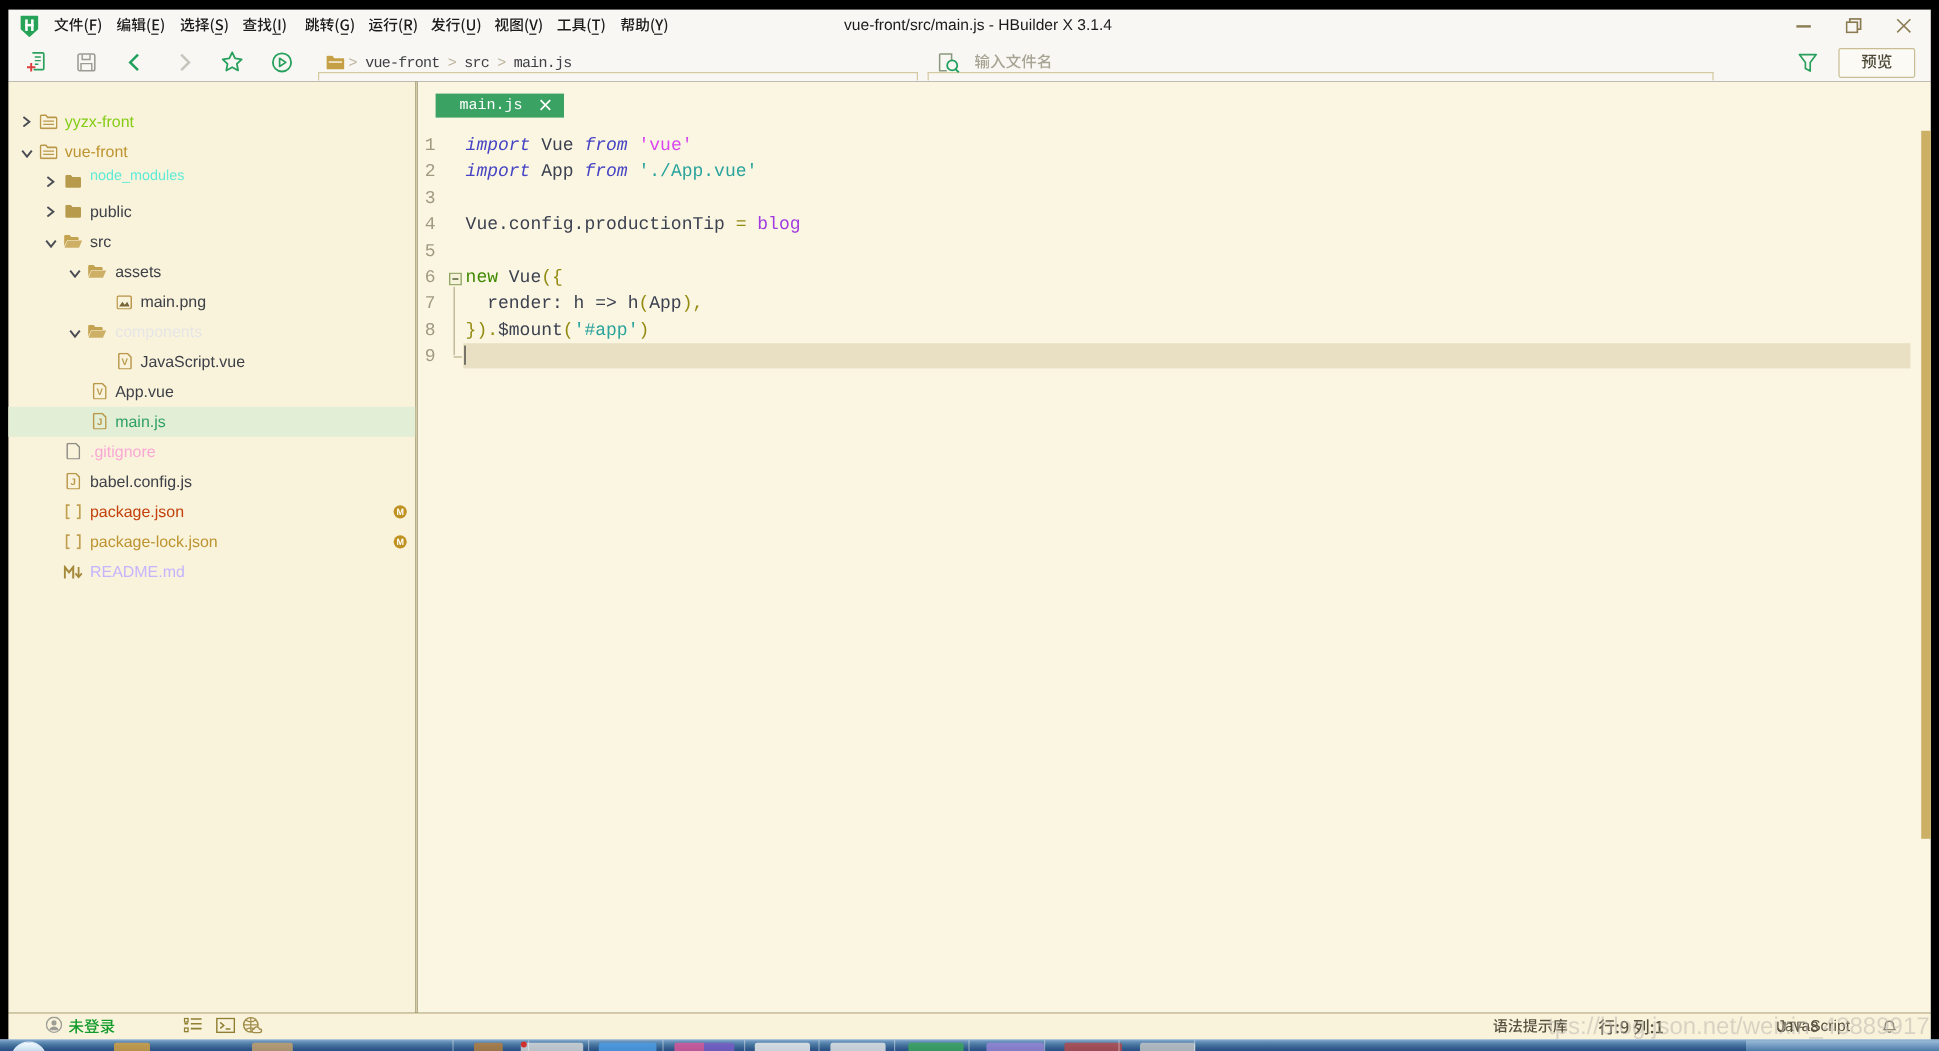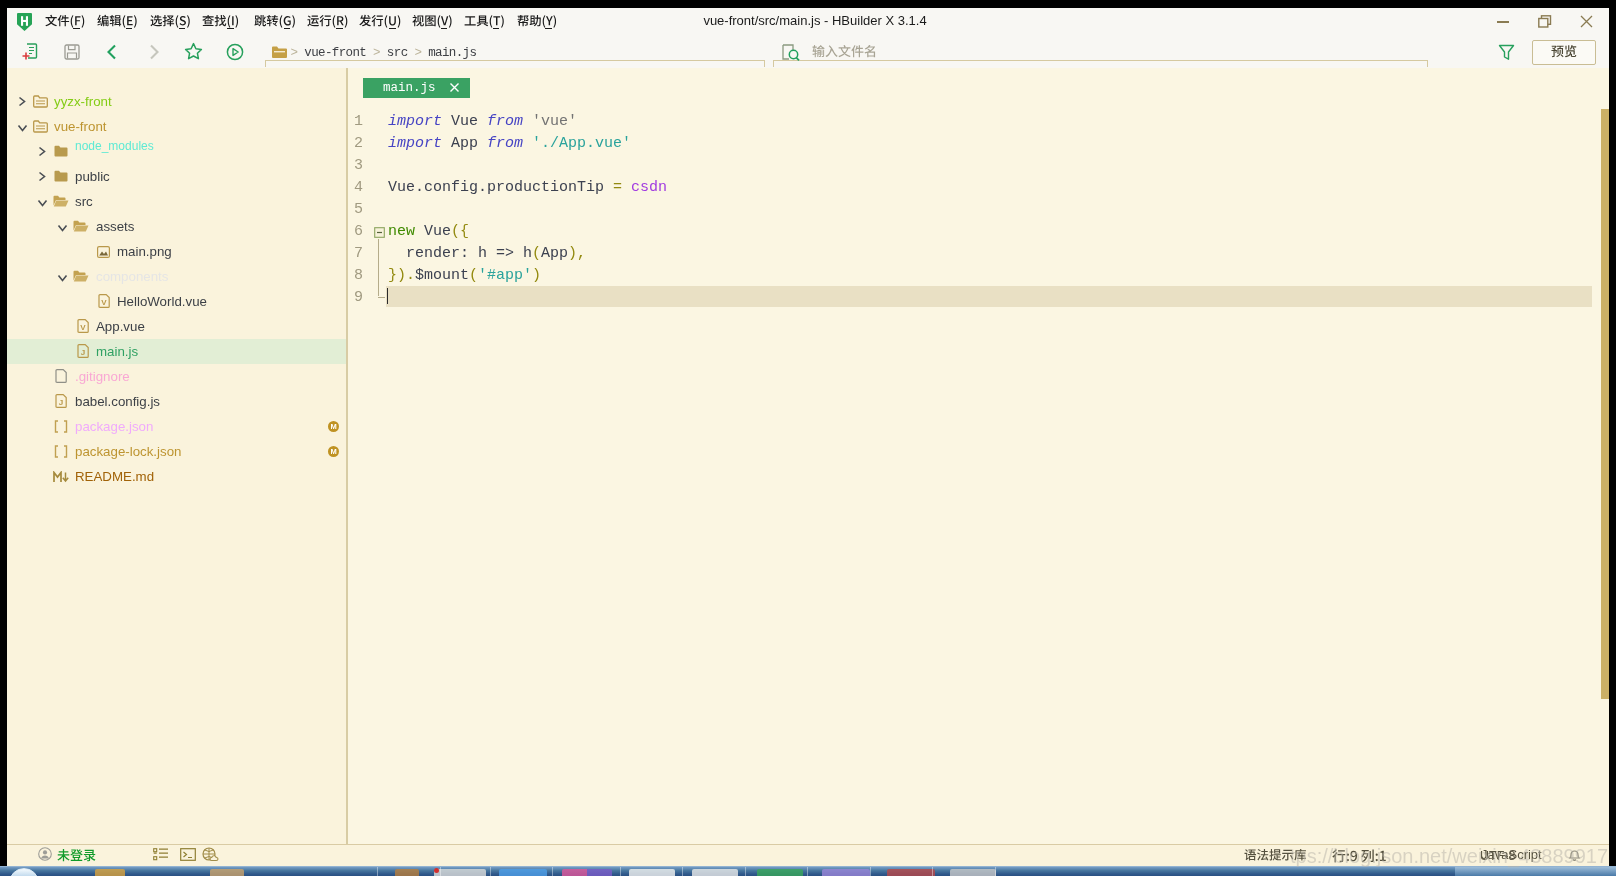--- a/index.html
+++ b/index.html
@@ -239,21 +239,21 @@
   </svg>
 <svg class="abs" style="left:73px;top:270.0px" width="16" height="12" viewBox="0 0 16 12">
 <path d="M0.5,1.8 q0,-1 1,-1 h3.5 l1.4,1.8 h5.1 q1,0 1,1 V5 H3 L0.5,10.5 Z" fill="#c3a250"></path>
 <path d="M3.2,5.5 h12.3 L12.8,11.5 H0.8 Z" fill="#cdb066"></path>
   </svg>
 <div class="abs" style="left:96px;top:263.5px;height:25px;line-height:25px;font-size:13.3px;color:#e5e5e5">components</div>
 <svg class="abs" style="left:98px;top:294.0px" width="12" height="14" viewBox="0 0 12 14">
 <path d="M1,1.6 q0,-1 1,-1 h6.2 l3,3 V12.4 q0,1 -1,1 H2 q-1,0 -1,-1 Z" fill="none" stroke="#b9984a" stroke-width="1.2"></path>
 <text x="6" y="10.5" font-family="Liberation Sans" font-size="8" font-weight="bold" fill="#b9984a" text-anchor="middle">V</text>
   </svg>
-<div class="abs" style="left:117px;top:288.5px;height:25px;line-height:25px;font-size:13.3px;color:#3d4147">HelloWorld.vue</div>
+<div class="abs" style="left:117px;top:288.5px;height:25px;line-height:25px;font-size:13.3px;color:#3d4147">JavaScript.vue</div>
 <svg class="abs" style="left:77px;top:319.0px" width="12" height="14" viewBox="0 0 12 14">
 <path d="M1,1.6 q0,-1 1,-1 h6.2 l3,3 V12.4 q0,1 -1,1 H2 q-1,0 -1,-1 Z" fill="none" stroke="#b9984a" stroke-width="1.2"></path>
 <text x="6" y="10.5" font-family="Liberation Sans" font-size="8" font-weight="bold" fill="#b9984a" text-anchor="middle">V</text>
   </svg>
 <div class="abs" style="left:96px;top:313.5px;height:25px;line-height:25px;font-size:13.3px;color:#3d4147">App.vue</div>
 <div class="abs" style="left:7px;top:338.5px;width:339px;height:25px;background:#e2eed5"></div>
 <svg class="abs" style="left:77px;top:344.0px" width="12" height="14" viewBox="0 0 12 14">
 <path d="M1,1.6 q0,-1 1,-1 h6.2 l3,3 V12.4 q0,1 -1,1 H2 q-1,0 -1,-1 Z" fill="none" stroke="#b9984a" stroke-width="1.2"></path>
 <text x="6" y="10.5" font-family="Liberation Sans" font-size="8" font-weight="bold" fill="#b9984a" text-anchor="middle">J</text>
   </svg>
@@ -263,32 +263,32 @@
   </svg>
 <div class="abs" style="left:75px;top:363.5px;height:25px;line-height:25px;font-size:13.3px;color:#f9a8d4">.gitignore</div>
 <svg class="abs" style="left:55px;top:394.0px" width="12" height="14" viewBox="0 0 12 14">
 <path d="M1,1.6 q0,-1 1,-1 h6.2 l3,3 V12.4 q0,1 -1,1 H2 q-1,0 -1,-1 Z" fill="none" stroke="#b9984a" stroke-width="1.2"></path>
 <text x="6" y="10.5" font-family="Liberation Sans" font-size="8" font-weight="bold" fill="#b9984a" text-anchor="middle">J</text>
   </svg>
 <div class="abs" style="left:75px;top:388.5px;height:25px;line-height:25px;font-size:13.3px;color:#3d4147">babel.config.js</div>
 <svg class="abs" style="left:54px;top:419.5px" width="14" height="13" viewBox="0 0 14 13">
 <path d="M4,1 H1.5 V12 H4 M10,1 h2.5 V12 H10" fill="none" stroke="#c0a050" stroke-width="1.4"></path>
   </svg>
-<div class="abs" style="left:75px;top:413.5px;height:25px;line-height:25px;font-size:13.3px;color:#f0abfc">package.json</div>
+<div class="abs" style="left:75px;top:413.5px;height:25px;line-height:25px;font-size:13.3px;color:#c2410c">package.json</div>
 <div class="abs" style="left:328px;top:420.5px;width:11px;height:11px;border-radius:50%;background:#bf9222;color:#fff;font-size:7.5px;font-weight:bold;text-align:center;line-height:11px">M</div>
 <svg class="abs" style="left:54px;top:444.5px" width="14" height="13" viewBox="0 0 14 13">
 <path d="M4,1 H1.5 V12 H4 M10,1 h2.5 V12 H10" fill="none" stroke="#c0a050" stroke-width="1.4"></path>
   </svg>
 <div class="abs" style="left:75px;top:438.5px;height:25px;line-height:25px;font-size:13.3px;color:#bd9430">package-lock.json</div>
 <div class="abs" style="left:328px;top:445.5px;width:11px;height:11px;border-radius:50%;background:#bf9222;color:#fff;font-size:7.5px;font-weight:bold;text-align:center;line-height:11px">M</div>
 <svg class="abs" style="left:53px;top:470.5px" width="16" height="12" viewBox="0 0 16 12">
 <path d="M1,11 V1.5 L4.5,6 8,1.5 V11" fill="none" stroke="#a58a3c" stroke-width="1.7"></path>
 <path d="M12.5,1.5 v8 M9.8,6.8 l2.7,3.2 2.7,-3.2" fill="none" stroke="#a58a3c" stroke-width="1.5"></path>
   </svg>
-<div class="abs" style="left:75px;top:463.5px;height:25px;line-height:25px;font-size:13.3px;color:#a16207">README.md</div>
+<div class="abs" style="left:75px;top:463.5px;height:25px;line-height:25px;font-size:13.3px;color:#c4b5fd">README.md</div>
 <div class="abs" style="left:363px;top:77.5px;width:107px;height:20.5px;background:#3aa263;display:flex;align-items:center">
 <span class="mono" style="color:#fff;font-size:12.5px;margin-left:20px">main.js</span>
 <svg style="margin-left:13px" width="11" height="11" viewBox="0 0 11 11">
       <path d="M1.5,1.5 L9.5,9.5 M9.5,1.5 L1.5,9.5" stroke="#fff" stroke-width="1.4"></path>
     </svg>
   </div>
 <div class="abs" style="left:385.5px;top:285.6px;width:1206px;height:21.6px;background:#e9e0c4"></div>
 <div class="abs" style="left:386.5px;top:287.5px;width:1.7px;height:16px;background:#2b2b2b"></div>
 <div class="abs mono" style="left:325px;top:110.6px;width:38px;text-align:right;font-size:15px;line-height:22.1px;color:#a09a80">1</div>
 <div class="abs mono" style="left:325px;top:132.7px;width:38px;text-align:right;font-size:15px;line-height:22.1px;color:#a09a80">2</div>
@@ -298,24 +298,24 @@
 <div class="abs mono" style="left:325px;top:221.1px;width:38px;text-align:right;font-size:15px;line-height:22.1px;color:#a09a80">6</div>
 <div class="abs mono" style="left:325px;top:243.2px;width:38px;text-align:right;font-size:15px;line-height:22.1px;color:#a09a80">7</div>
 <div class="abs mono" style="left:325px;top:265.3px;width:38px;text-align:right;font-size:15px;line-height:22.1px;color:#a09a80">8</div>
 <div class="abs mono" style="left:325px;top:287.4px;width:38px;text-align:right;font-size:15px;line-height:22.1px;color:#a09a80">9</div>
 <svg class="abs" style="left:373.5px;top:226.6px" width="11" height="11" viewBox="0 0 11 11">
 <rect x="0.7" y="0.7" width="9.6" height="9.6" fill="#f7f2da" stroke="#8ca45e" stroke-width="1.1"></rect>
 <path d="M3,5.5 h5" stroke="#55603a" stroke-width="1.2"></path>
   </svg>
 <div class="abs" style="left:378.4px;top:238.6px;width:1px;height:57.9px;background:#b5ac8a"></div>
 <div class="abs" style="left:378.4px;top:296.5px;width:7px;height:1px;background:#b5ac8a"></div>
-<div style="position:absolute;left:388px;top:110.6px;font-family:&quot;Liberation Mono&quot;,monospace;font-size:15px;line-height:22.1px;color:#3c4150;white-space:pre"><span style="color:#4644c4;font-style:italic">import</span> Vue <span style="color:#4644c4;font-style:italic">from</span> <span style="color:#737373">'vue'</span>
+<div style="position:absolute;left:388px;top:110.6px;font-family:&quot;Liberation Mono&quot;,monospace;font-size:15px;line-height:22.1px;color:#3c4150;white-space:pre"><span style="color:#4644c4;font-style:italic">import</span> Vue <span style="color:#4644c4;font-style:italic">from</span> <span style="color:#d946ef">'vue'</span>
 <span style="color:#4644c4;font-style:italic">import</span> App <span style="color:#4644c4;font-style:italic">from</span> <span style="color:#2aa39c">'./App.vue'</span>
 
-Vue.config.productionTip <span style="color:#938a10">=</span> <span style="color:#a13be0">csdn</span>
+Vue.config.productionTip <span style="color:#938a10">=</span> <span style="color:#a13be0">blog</span>
 
 <span style="color:#3f8a00">new</span> Vue<span style="color:#938a10">({</span>
   render: h =&gt; h<span style="color:#938a10">(</span>App<span style="color:#938a10">),</span>
 <span style="color:#938a10">}).</span>$mount<span style="color:#938a10">(</span><span style="color:#2aa39c">'#app'</span><span style="color:#938a10">)</span>
 </div>
 <div class="abs" style="left:1601px;top:109px;width:8px;height:590px;background:#cbb066"></div>
 <div class="abs" style="left:7px;top:843.5px;width:1602px;height:1px;background:#d9cba4"></div>
 <div class="abs" style="left:7px;top:844.5px;width:1602px;height:22px;background:#faf3dc"></div>
 <svg class="abs" style="left:38px;top:847px" width="14" height="14" viewBox="0 0 14 14">
 <circle cx="7" cy="7" r="6.3" fill="none" stroke="#9d9d97" stroke-width="1.1"></circle>

